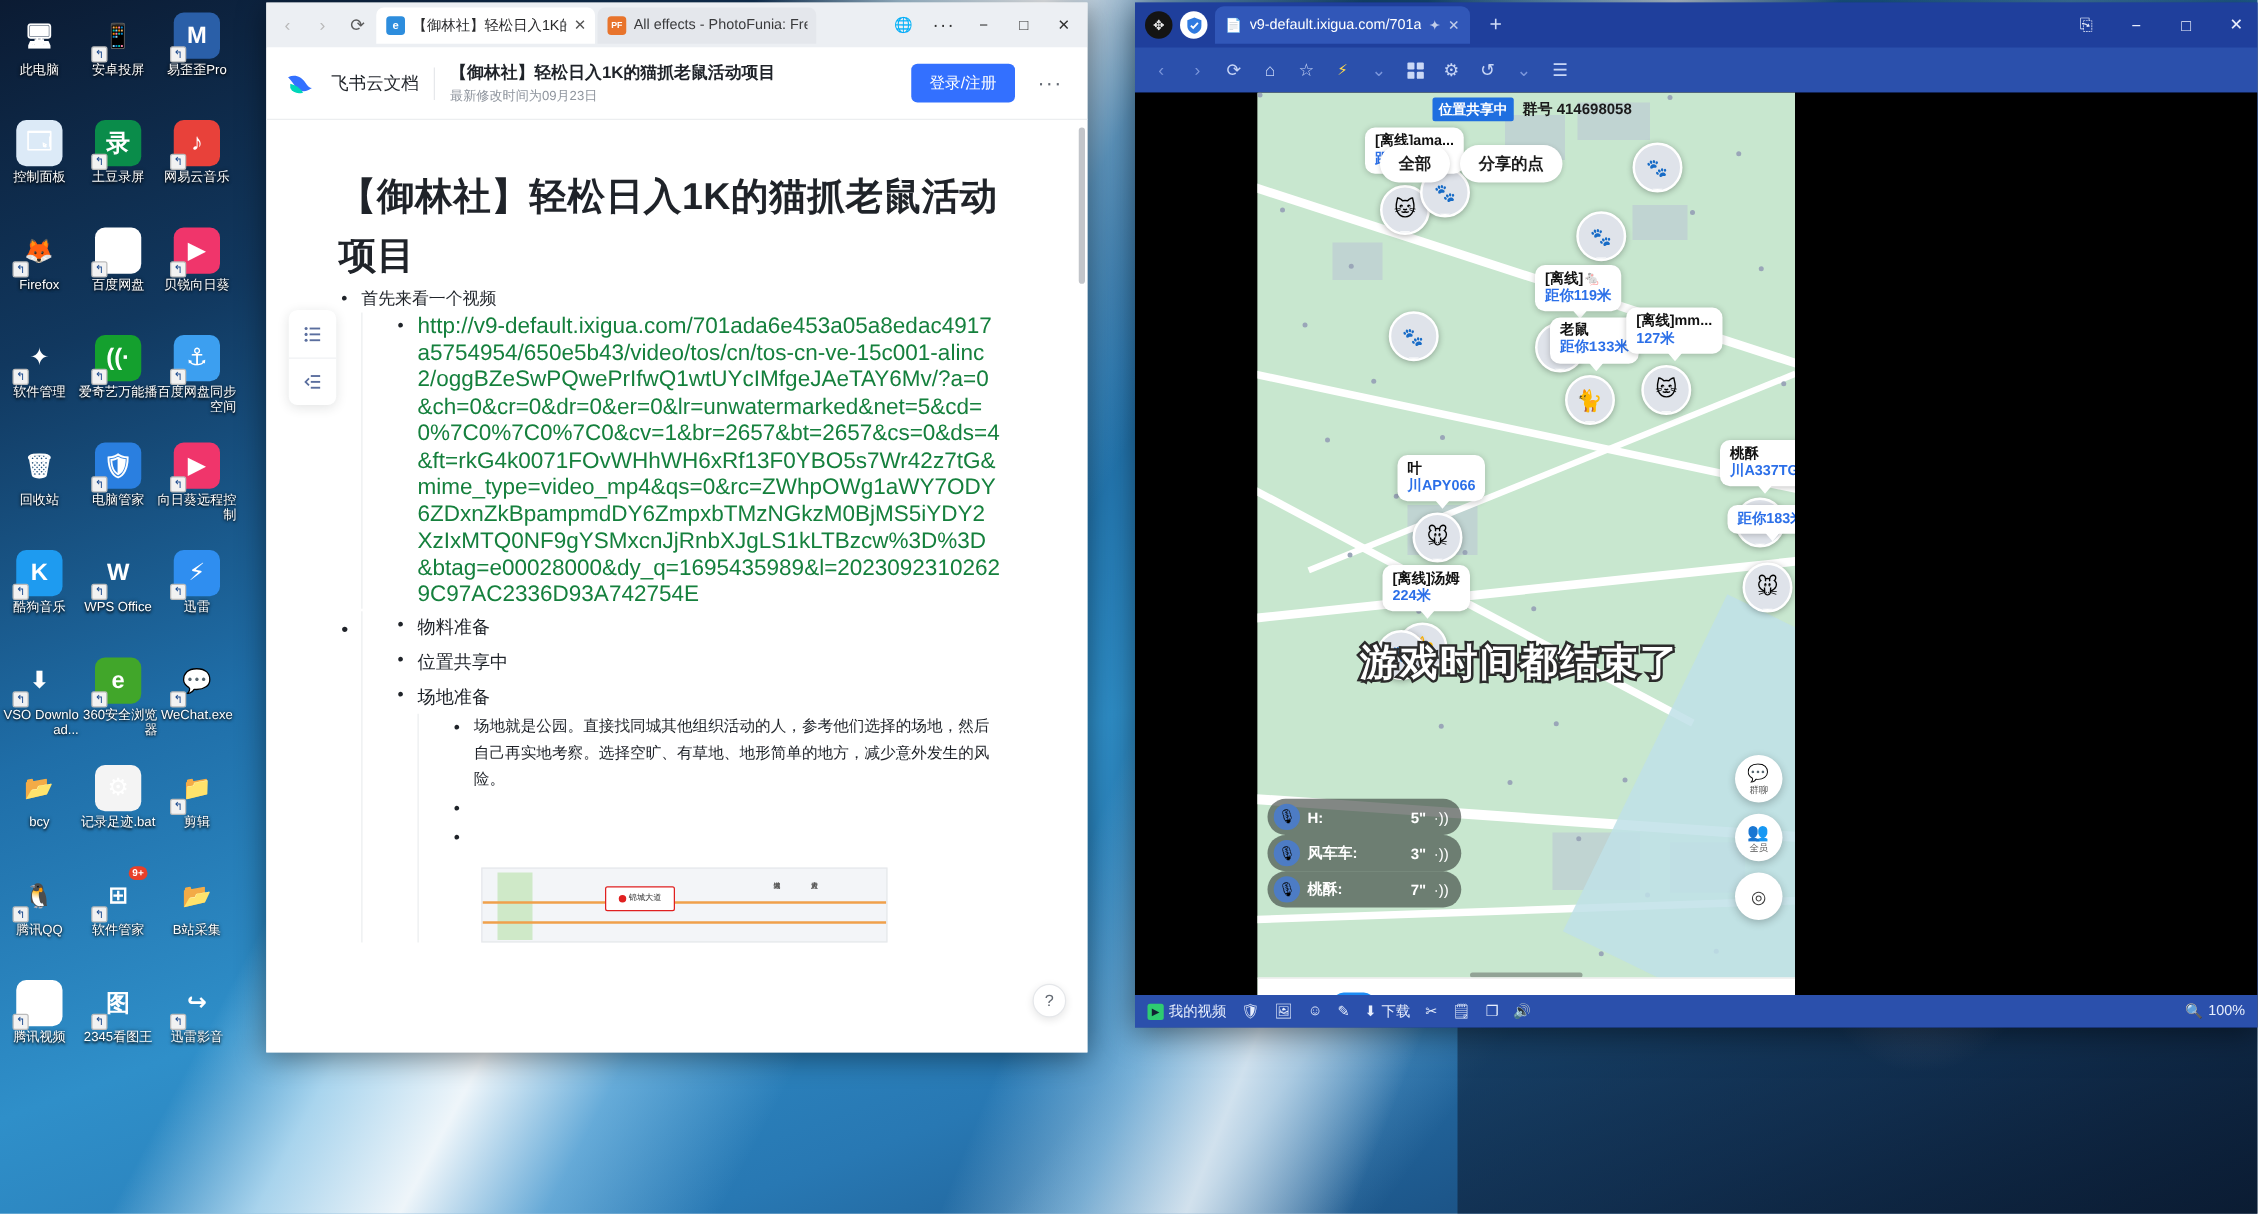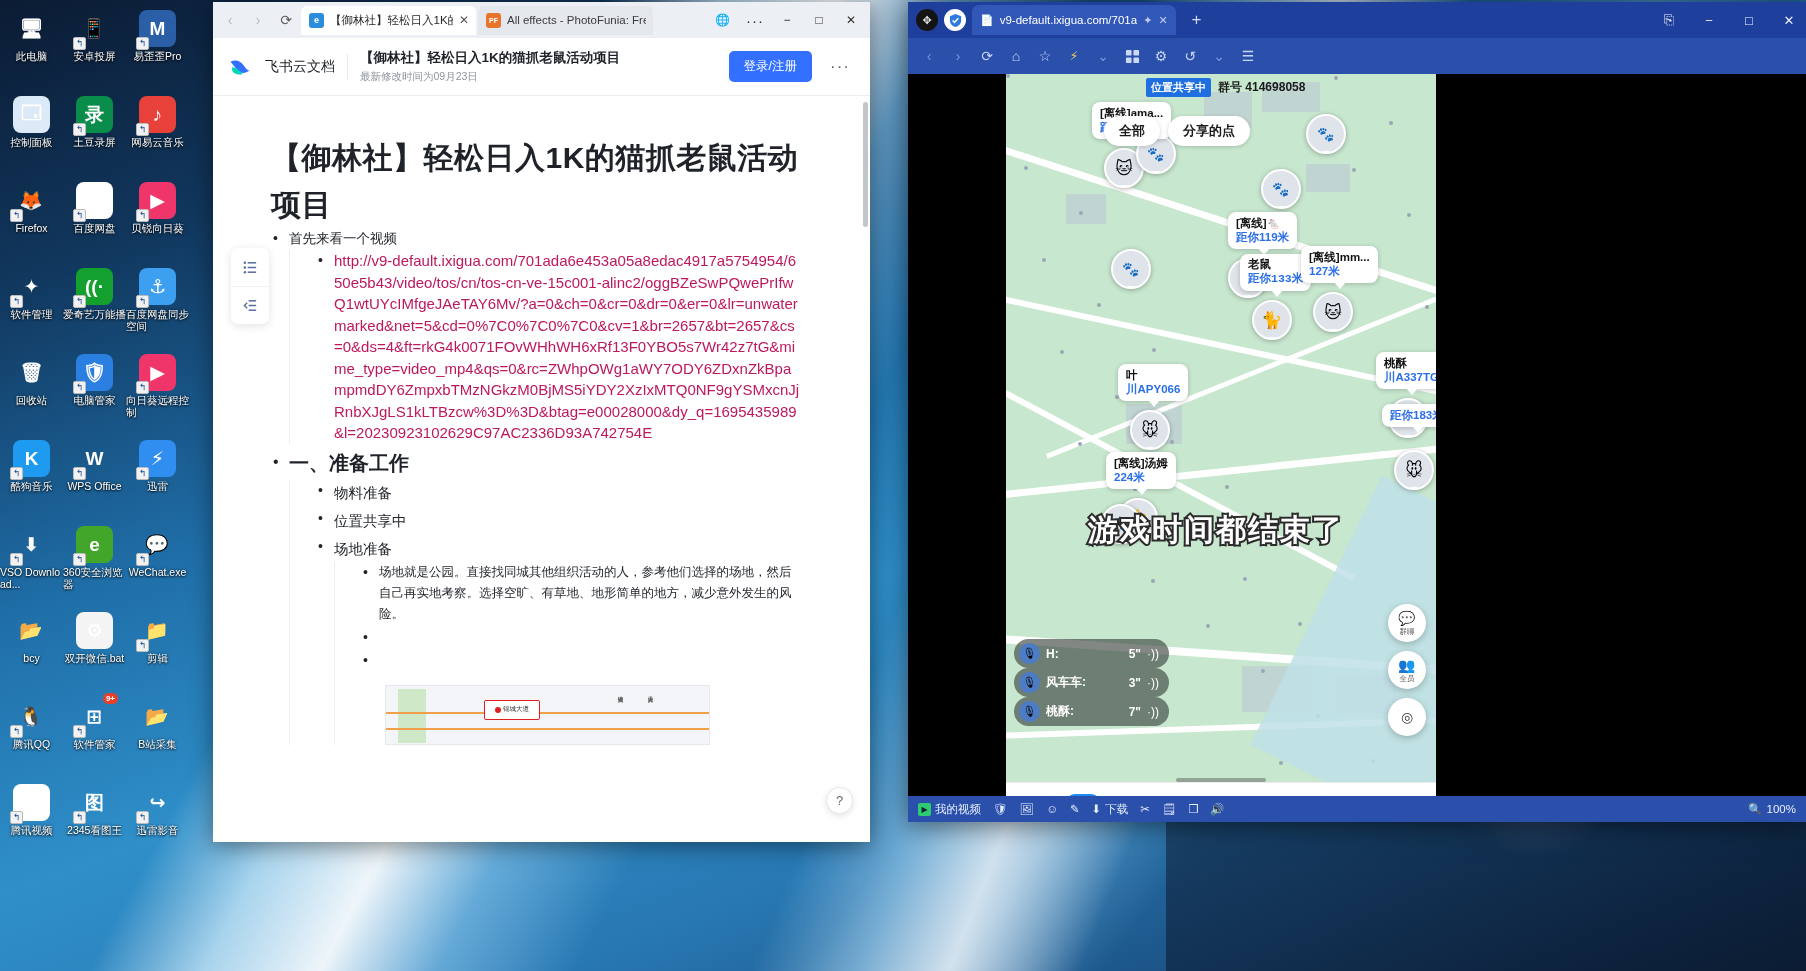--- a/index.html
+++ b/index.html
@@ -46,21 +46,21 @@
     border-radius: 8px; overflow: visible;
   }
   .dicon .glyph .shortcut {
     position: absolute; left: -3px; bottom: -3px;
     width: 13px; height: 13px; background: #f2f2f2;
     border: 1px solid #bbb; border-radius: 2px;
     display: flex; align-items: center; justify-content: center;
     font-size: 9px; color: #1d4b8f; font-weight: normal; line-height: 1;
   }
   .dicon .lbl {
-    margin-top: 3px; font-size: 10.5px; color: #fff; text-align: left;
+    margin-top: 3px; font-size: 10.5px; color: #fff; text-align: right;
     line-height: 12px; max-width: 63px; word-break: break-all;
     text-shadow: 0 1px 2px rgba(0,0,0,0.85), 0 0 3px rgba(0,0,0,0.7);
   }
 
   
   #win-doc {
     position: absolute; left: 213px; top: 2px; width: 657px; height: 840px;
     background: #fff; box-shadow: 0 4px 22px rgba(0,0,0,0.45);
     display: flex; flex-direction: column; overflow: hidden;
   }
@@ -131,21 +131,21 @@
   ul.doclist ul { list-style: none; margin: 0; padding-left: 26px; border-left: 1px solid #eceef0; }
   li.docli { position: relative; padding-left: 18px; margin: 0 0 2px 0; }
   li.docli::before {
     content: "•"; position: absolute; left: 2px; top: -1px;
     color: #1f2329; font-size: 14px; line-height: 22px;
   }
   .li-t { font-size: 13.5px; line-height: 22px; color: #1f2329; }
   .li-t.lvl2 { font-size: 14.5px; line-height: 26px; }
   .li-t.h2 { font-size: 20px; line-height: 34px; font-weight: 700; }
   .li-t.small { font-size: 12.5px; line-height: 21px; }
-  .li-t.link { color: #be185d; word-break: break-all; font-size: 15px; line-height: 21.5px; }
+  .li-t.link { color: #15803d; word-break: break-all; font-size: 18px; line-height: 21.5px; }
   li.docli.h2li::before { font-size: 16px; line-height: 34px; }
   li.docli.emptyli { height: 21px; }
 
   .imgblock {
     margin: 14px 0 0 24px; width: 325px; height: 60px;
     background: #f3f5f8; border: 1px solid #e6e8eb; position: relative; overflow: hidden;
   }
   .imgblock .stripe { position: absolute; left: 0; right: 0; height: 2px; background: #f0a04b; top: 26px; }
   .imgblock .stripe2 { position: absolute; left: 0; right: 0; height: 2px; background: #f0a04b; top: 42px; }
   .imgblock .green { position: absolute; left: 12px; top: 3px; width: 28px; height: 54px; background: #cfe9c8; }
@@ -418,21 +418,21 @@
       <div class="dicon">
         <div class="glyph" style="background: transparent;">💬<span class="shortcut">↰</span></div>
         <div class="lbl">WeChat.exe</div>
       </div>
       <div class="dicon">
         <div class="glyph" style="background: transparent;">📂</div>
         <div class="lbl">bcy</div>
       </div>
       <div class="dicon">
         <div class="glyph" style="background: rgb(244, 244, 244);">⚙</div>
-        <div class="lbl">双开微信.bat</div>
+        <div class="lbl">记录足迹.bat</div>
       </div>
       <div class="dicon">
         <div class="glyph" style="background: transparent;">📁<span class="shortcut">↰</span></div>
         <div class="lbl">剪辑</div>
       </div>
       <div class="dicon">
         <div class="glyph" style="background: transparent;">🐧<span class="shortcut">↰</span></div>
         <div class="lbl">腾讯QQ</div>
       </div>
       <div class="dicon">
@@ -507,21 +507,20 @@
       <ul class="doclist" id="doc-list">
           <li class="docli">
             <div class="li-t">首先来看一个视频</div>
             <ul>
               <li class="docli">
                 <div class="li-t link">http://v9-default.ixigua.com/701ada6e453a05a8edac4917a5754954/650e5b43/video/tos/cn/tos-cn-ve-15c001-alinc2/oggBZeSwPQwePrIfwQ1wtUYcIMfgeJAeTAY6Mv/?a=0&amp;ch=0&amp;cr=0&amp;dr=0&amp;er=0&amp;lr=unwatermarked&amp;net=5&amp;cd=0%7C0%7C0%7C0&amp;cv=1&amp;br=2657&amp;bt=2657&amp;cs=0&amp;ds=4&amp;ft=rkG4k0071FOvWHhWH6xRf13F0YBO5s7Wr42z7tG&amp;mime_type=video_mp4&amp;qs=0&amp;rc=ZWhpOWg1aWY7ODY6ZDxnZkBpampmdDY6ZmpxbTMzNGkzM0BjMS5iYDY2XzIxMTQ0NF9gYSMxcnJjRnbXJgLS1kLTBzcw%3D%3D&amp;btag=e00028000&amp;dy_q=1695435989&amp;l=20230923102629C97AC2336D93A742754E</div>
               </li>
             </ul>
           </li>
           <li class="docli h2li">
-            <div class="li-t h2">一、准备工作</div>
             <ul>
               <li class="docli">
                 <div class="li-t lvl2">物料准备</div>
               </li>
               <li class="docli">
                 <div class="li-t lvl2">位置共享中</div>
               </li>
               <li class="docli">
                 <div class="li-t lvl2">场地准备</div>
                 <ul>

